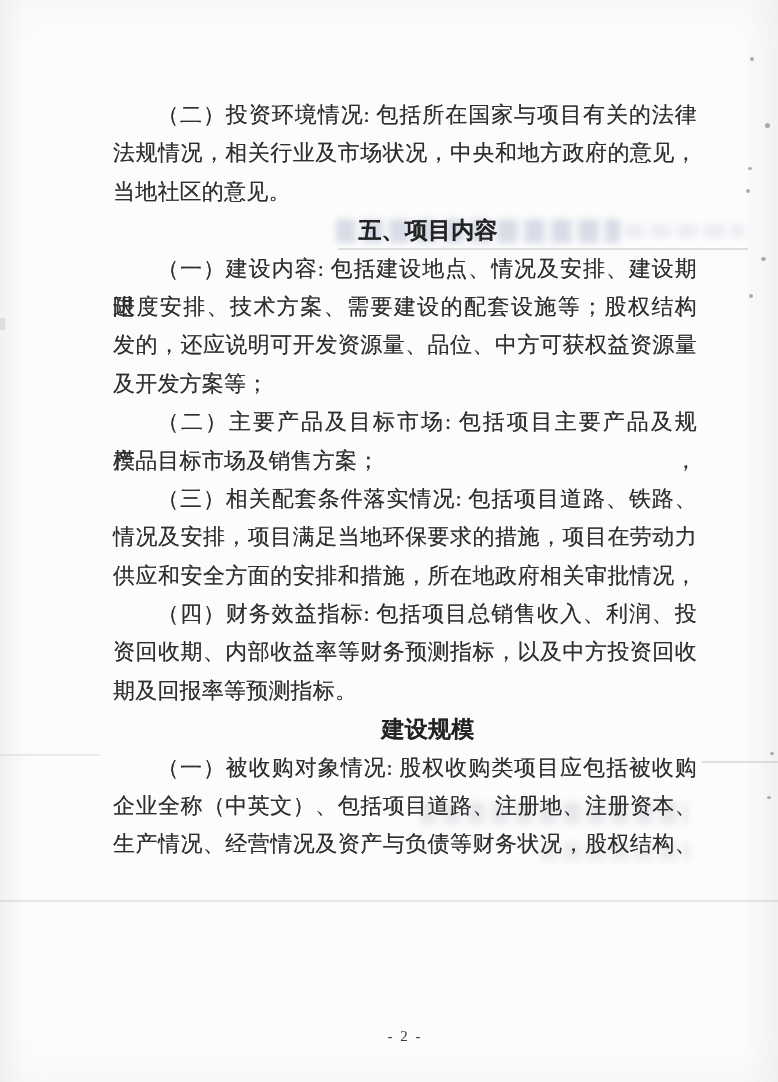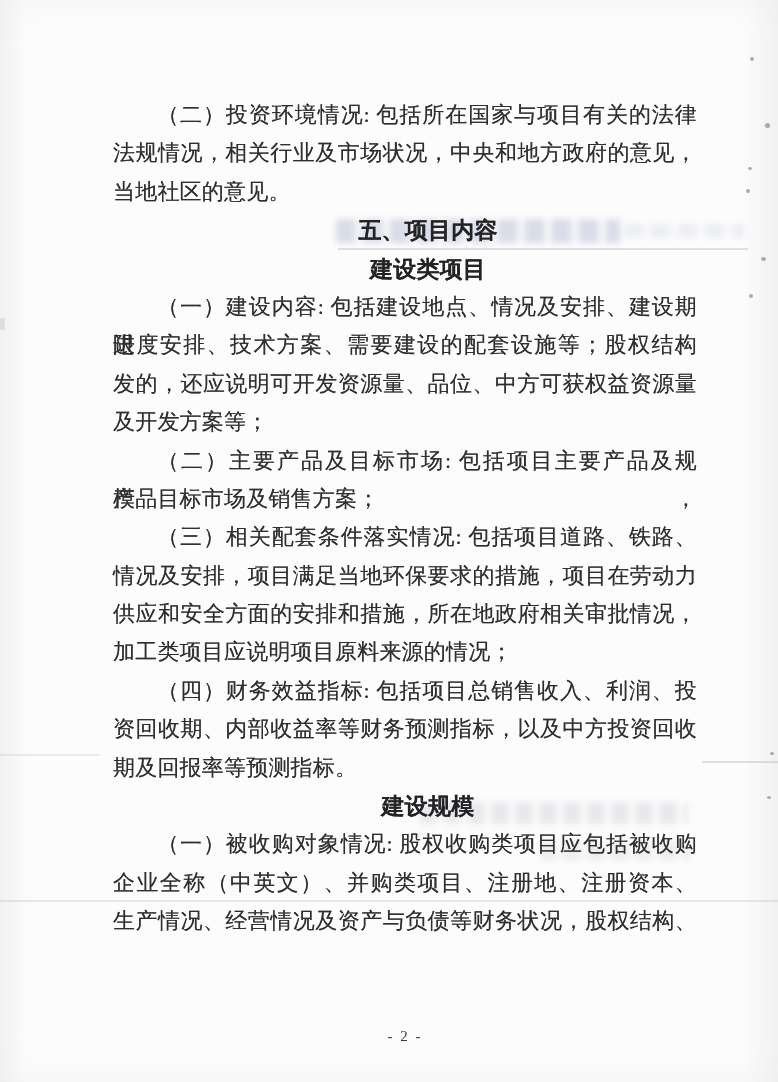--- a/index.html
+++ b/index.html
@@ -90,35 +90,33 @@
   <div class="artifact speck" style="left:749px;top:294px;width:4px;height:4px;"></div>
   <div class="artifact speck" style="left:770px;top:752px;width:4px;height:3px;"></div>
   <div class="artifact speck" style="left:767px;top:796px;width:4px;height:3px;"></div>
   <div class="artifact speck" style="left:0px;top:318px;width:5px;height:12px;background:rgba(120,125,140,.3);border-radius:0;"></div>
 
   <div class="content">
     <div class="ln ind j">（二）投资环境情况: 包括所在国家与项目有关的法律</div>
     <div class="ln j">法规情况，相关行业及市场状况，中央和地方政府的意见，</div>
     <div class="ln">当地社区的意见。</div>
     <div class="ln ind heading">五、项目内容</div>
-    <div class="ln ind heading">建设类项目</div>
     <div class="ln ind j">（一）建设内容: 包括建设地点、情况及安排、建设期限、</div>
     <div class="ln j">进度安排、技术方案、需要建设的配套设施等；股权结构</div>
     <div class="ln j">发的，还应说明可开发资源量、品位、中方可获权益资源量</div>
     <div class="ln">及开发方案等；</div>
     <div class="ln ind j">（二）主要产品及目标市场: 包括项目主要产品及规模，</div>
     <div class="ln">产品目标市场及销售方案；</div>
     <div class="ln ind j">（三）相关配套条件落实情况: 包括项目道路、铁路、</div>
     <div class="ln j">情况及安排，项目满足当地环保要求的措施，项目在劳动力</div>
     <div class="ln j">供应和安全方面的安排和措施，所在地政府相关审批情况，</div>
-    <div class="ln">加工类项目应说明项目原料来源的情况；</div>
     <div class="ln ind j">（四）财务效益指标: 包括项目总销售收入、利润、投</div>
     <div class="ln j">资回收期、内部收益率等财务预测指标，以及中方投资回收</div>
     <div class="ln">期及回报率等预测指标。</div>
     <div class="ln ind heading">建设规模</div>
     <div class="ln ind j">（一）被收购对象情况: 股权收购类项目应包括被收购</div>
-    <div class="ln j">企业全称（中英文）、并购类项目、注册地、注册资本、</div>
+    <div class="ln j">企业全称（中英文）、包括项目道路、注册地、注册资本、</div>
     <div class="ln j">生产情况、经营情况及资产与负债等财务状况，股权结构、</div>
   </div>
 
   <div class="footer">- 2 -</div>
 
 </div>
 
 </body></html>

